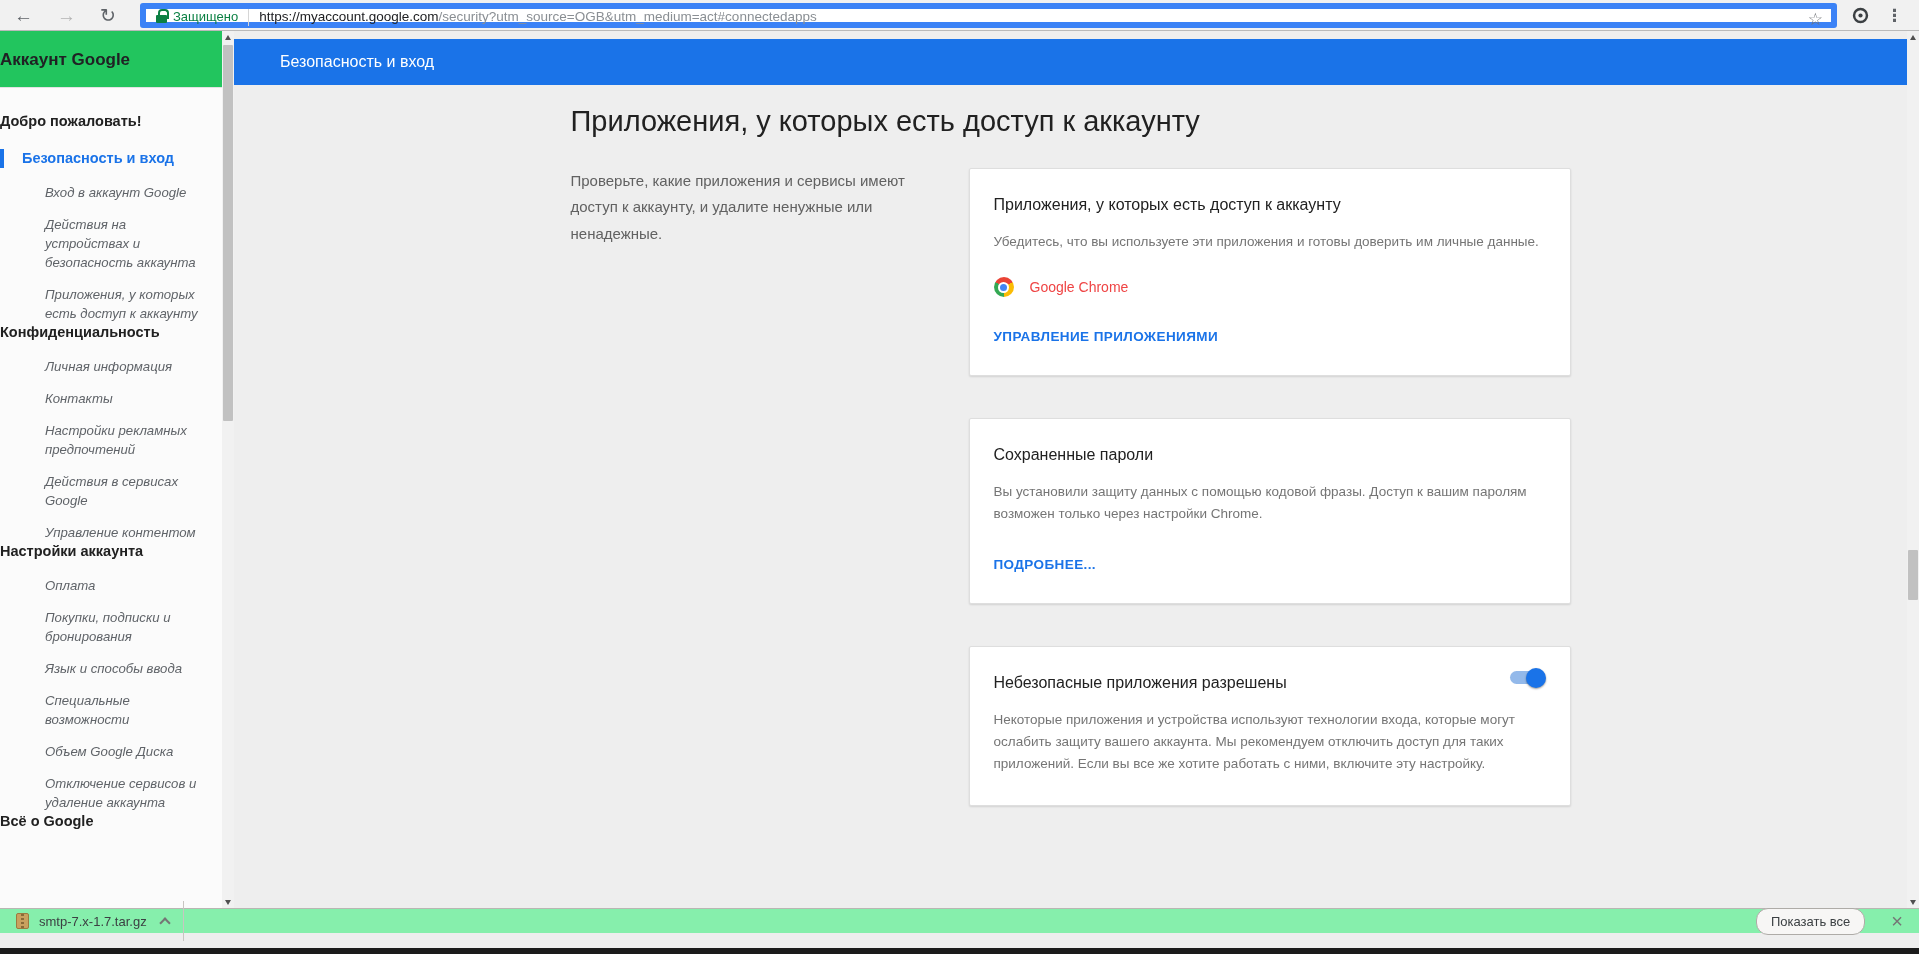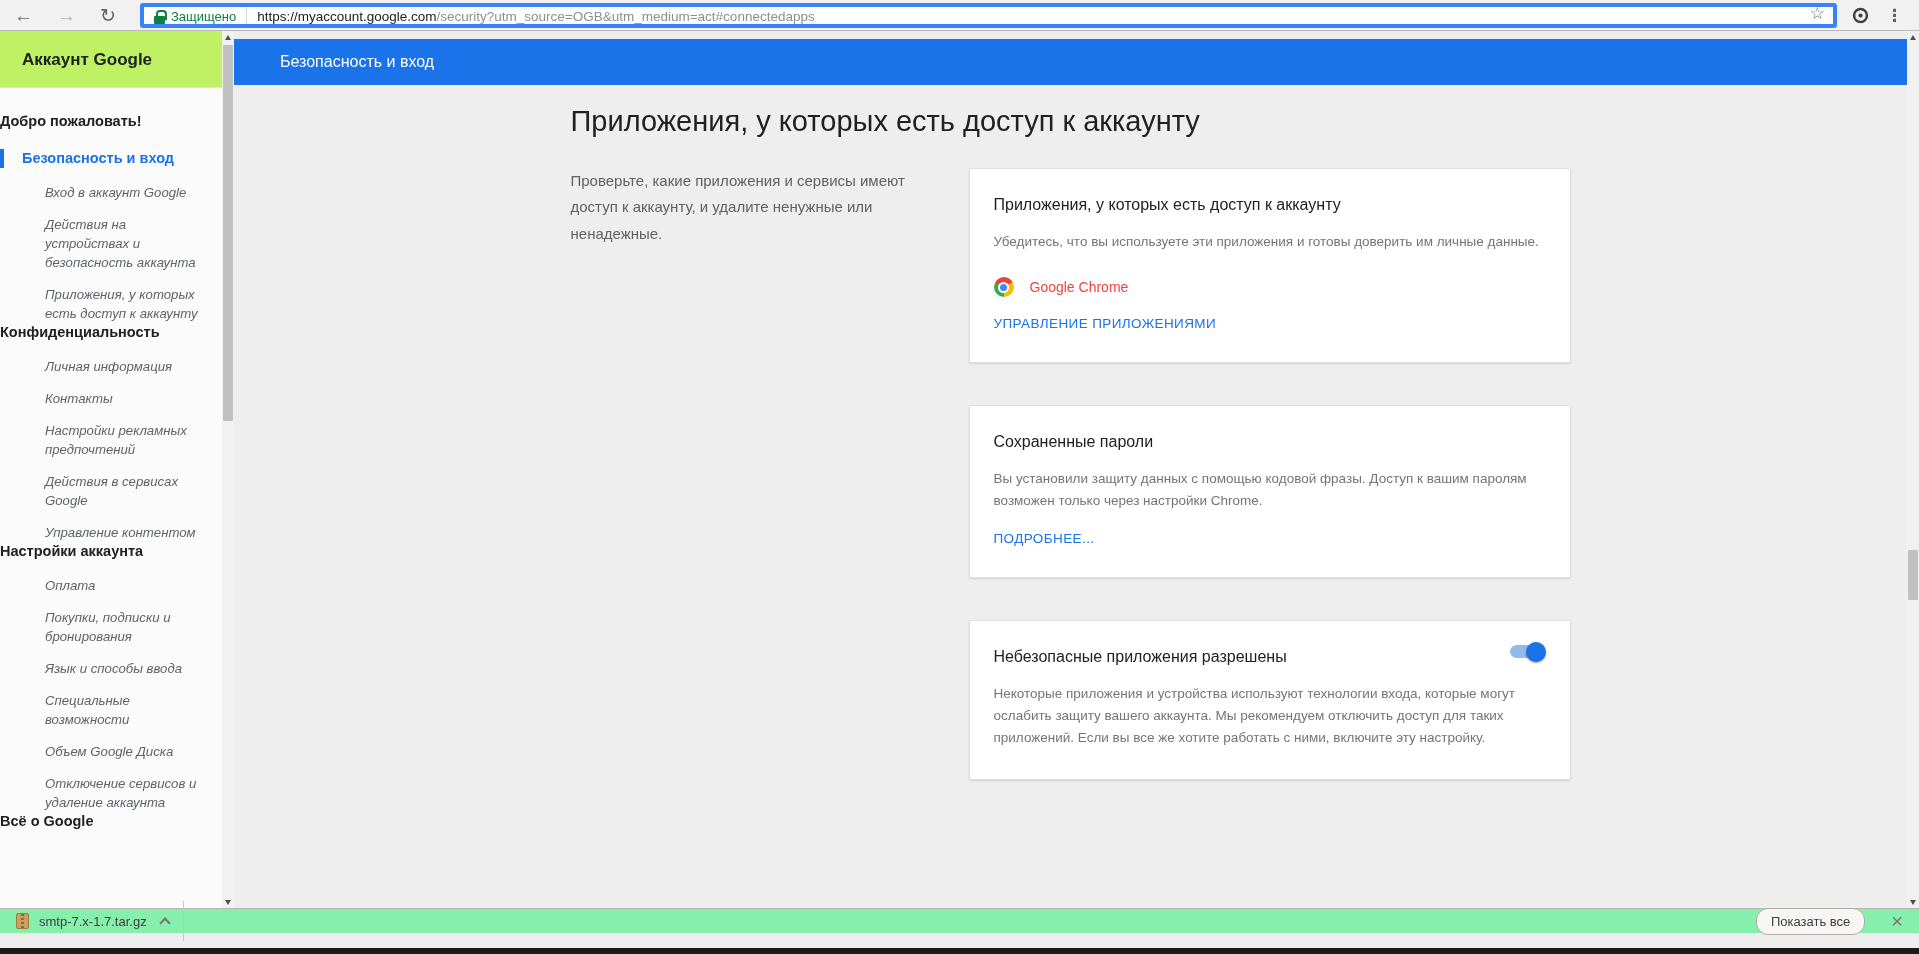--- a/index.html
+++ b/index.html
@@ -5,42 +5,42 @@
   * { margin:0; padding:0; box-sizing:border-box; }
   html,body { width:1919px; height:954px; overflow:hidden; }
   body { font-family:"Liberation Sans","DejaVu Sans",sans-serif; background:#eeeeee; position:relative; }
 
   
   .toolbar { position:absolute; top:0; left:0; width:1919px; height:31px;
     background:#f1f1f1; border-bottom:1px solid #b9b9b9;
     display:flex; align-items:center; padding:0 10px 0 14px; }
   .navbtn { font-size:19px; line-height:1; color:#5f6368; margin-right:24px; cursor:pointer; }
   .navbtn.disabled { color:#b4b4b4; }
-  .omnibox { flex:1; height:25px; background:#fff; border:4px solid #3b82f6; border-radius:3px;
-    display:flex; align-items:flex-end; padding:0 8px 0 10px; margin-right:10px; }
+  .omnibox { flex:1; height:25px; background:#fff; border:6px solid #3b82f6; border-radius:3px;
+    display:flex; align-items:flex-start; padding:0 8px 0 10px; margin-right:10px; }
   .lock { position:relative; width:11px; height:14px; flex:none; margin-right:6px; }
   .lock::before { content:""; position:absolute; top:0; left:2px; width:7px; height:8px;
     border:2px solid #0b8043; border-bottom:none; border-radius:4px 4px 0 0; }
   .lock::after { content:""; position:absolute; bottom:0; left:0; width:11px; height:8px;
     background:#0b8043; border-radius:1px; }
   .secure-label { color:#0b8043; font-size:13px; margin-right:10px; white-space:nowrap; }
   .omni-divider { width:1px; height:17px; background:#d6d6d6; margin-right:10px; }
   .url { font-size:13.5px; color:#202124; white-space:nowrap; overflow:hidden; flex:1; }
   .url .path { color:#8a8f94; }
   .star { font-size:17px; color:#6e7276; margin-left:8px; cursor:pointer; }
   .ext-btn { margin:0 10px 0 4px; display:flex; align-items:center; cursor:pointer; }
   .kebab { font-size:17px; font-weight:bold; color:#5f6368; padding:0 6px; cursor:pointer; letter-spacing:0; }
 
   
   .app { position:absolute; top:31px; left:0; width:1919px; height:877px; }
 
   .sidebar { position:absolute; left:0; top:0; width:222px; height:877px;
     background:#fbfbfb; overflow:hidden; }
-  .side-title { height:57px; line-height:57px; padding-left:22px; font-size:17px; font-weight:bold;
-    color:#202124; border-bottom:1px solid #e2e2e2; background:#bef264; }
+  .side-title { height:57px; line-height:57px; font-size:17px; font-weight:bold;
+    color:#202124; border-bottom:1px solid #e2e2e2; background:#22c55e; }
   .nav { padding-bottom:10px; }
   .nav-item { cursor:pointer; }
   .nav-item.welcome, .nav-item.section { font-size:14.5px; font-weight:bold; color:#212121;
     line-height:19px; }
   .nav-item.welcome { margin-top:24px; }
   .nav-item.section { }
   .nav-item.sec-first { margin-top:18px; }
   .nav-item.active { color:#1a73e8; border-left:4px solid #1a73e8; padding-left:18px; }
   .nav-item.sub { font-size:13.2px; color:#5f6368; padding-left:45px; padding-right:12px;
     line-height:19px; margin-top:13px;font-style:italic; }
@@ -76,21 +76,21 @@
     box-shadow:0 1px 2px rgba(0,0,0,0.12); padding:26px 24px 30px; position:relative; }
   .card + .card { margin-top:42px; }
   .card-title { font-size:16px; color:#212121; line-height:20px; }
   .card-body { font-size:13.5px; color:#757575; line-height:22px; margin-top:16px; }
   .app-row { display:flex; align-items:center; margin-top:24px; }
   .app-row .app-name { font-size:14px; color:#ef4444; margin-left:16px; }
   .chrome-icon { width:20px; height:20px; border-radius:50%; position:relative; flex:none;
     background:conic-gradient(from -60deg,#ea4335 0 120deg,#fbbc05 0 240deg,#34a853 0); }
   .chrome-icon::before { content:""; position:absolute; inset:4.5px; background:#fff; border-radius:50%; }
   .chrome-icon::after { content:""; position:absolute; inset:6.5px; background:#4285f4; border-radius:50%; }
-  .card-link { display:inline-block; margin-top:19px; font-size:13.5px; font-weight:normal;
+  .card-link { display:inline-block; margin-top:32px; font-size:13.5px; font-weight:bold;
     color:#1a73e8; letter-spacing:0.4px; cursor:pointer; }
 
   .toggle { position:absolute; top:24px; right:26px; width:34px; height:13px; cursor:pointer; }
   .toggle .track { position:absolute; top:0; left:0; width:34px; height:13px; border-radius:7px; background:#93b9ea; }
   .toggle .knob { position:absolute; top:-3.5px; right:-2px; width:20px; height:20px; border-radius:50%;
     background:#1a73e8; box-shadow:0 1px 2px rgba(0,0,0,0.4); }
 
   
   .downloadbar { position:absolute; top:908px; left:0; width:1919px; height:25px;
     background:#86efac; border-top:1px solid #b9b6b2; display:flex; align-items:center;justify-content:center; }

